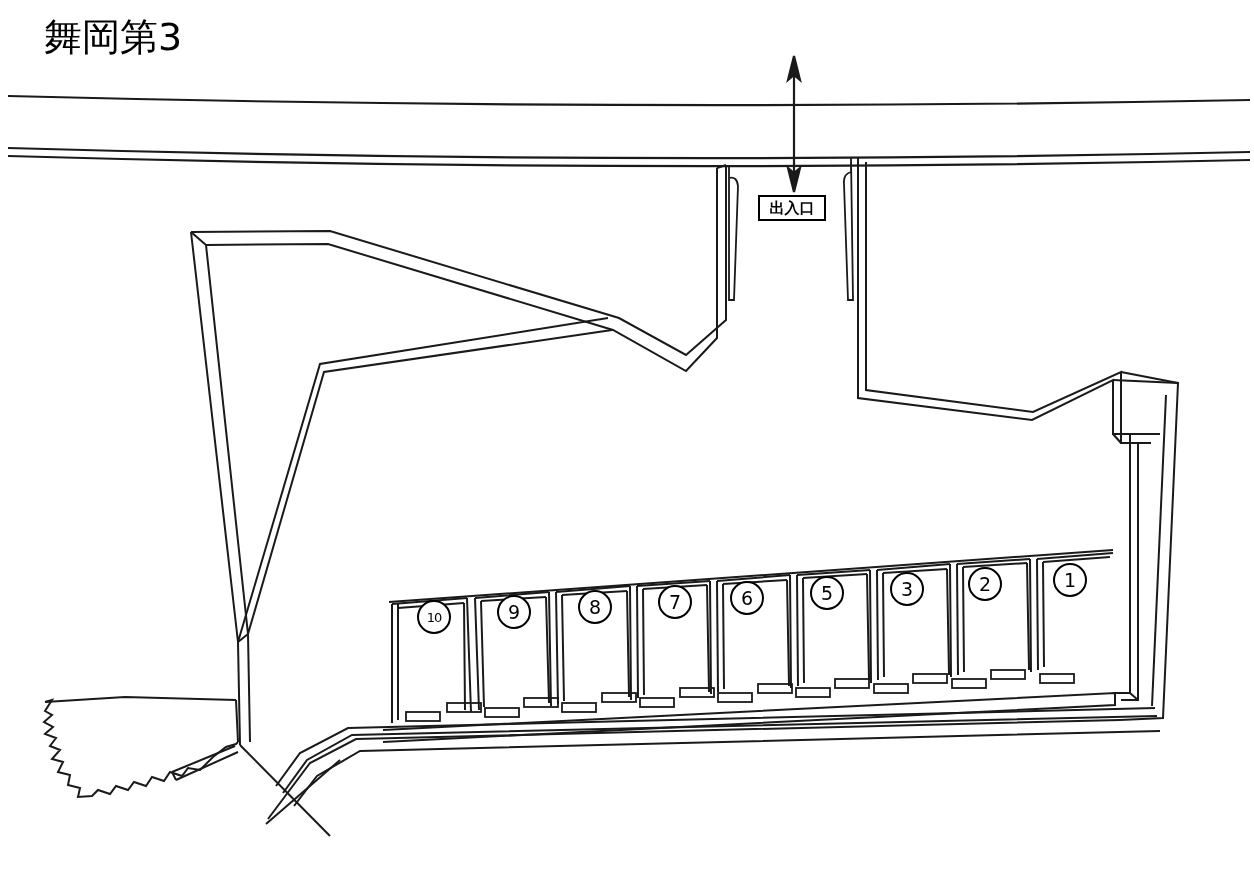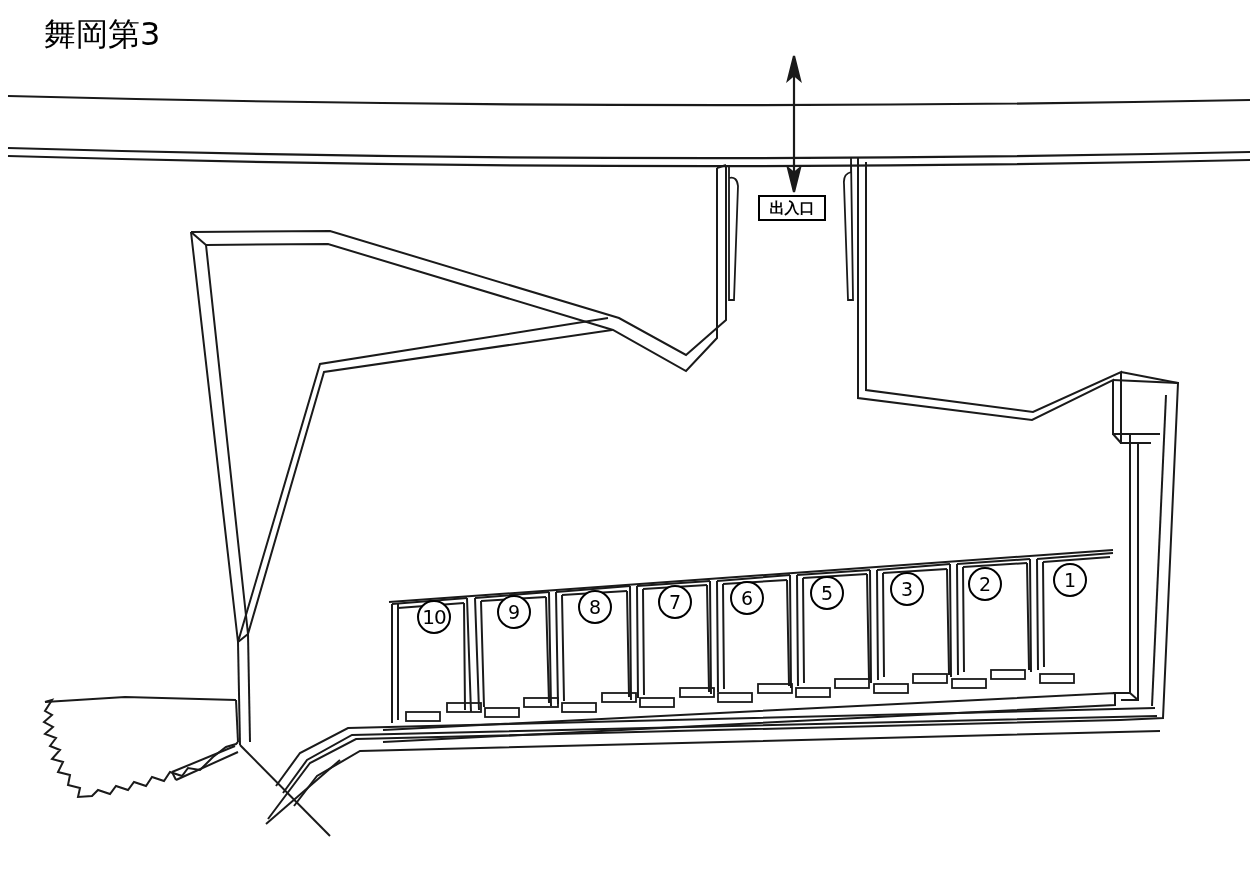--- a/index.html
+++ b/index.html
@@ -21,21 +21,21 @@
     position: absolute;
     top: 0;
     left: 0;
     width: 1254px;
     height: 876px;
   }
   #title {
     position: absolute;
     left: 44px;
     top: 18px;
-    font-size: 32px;
+    font-size: 38px;
     line-height: 1;
     color: #000000;
     letter-spacing: 0px;
     white-space: nowrap;
     font-family: "DejaVu Sans", "Liberation Sans", sans-serif;
   }
   .stall-num {
     position: absolute;
     width: 34px;
     height: 34px;
@@ -45,21 +45,21 @@
     color: #000;
     font-size: 19px;
     font-weight: 400;
     display: flex;
     align-items: center;
     justify-content: center;
     box-sizing: border-box;
     font-family: "DejaVu Sans", "Liberation Sans", sans-serif;
   }
   .stall-num.wide {
-    font-size: 20px;
+    font-size: 13px;
     letter-spacing: -1px;
   }
   #entrance-label {
     position: absolute;
     left: 758px;
     top: 195px;
     width: 68px;
     height: 26px;
     border: 2px solid #000;
     background: #fff;

